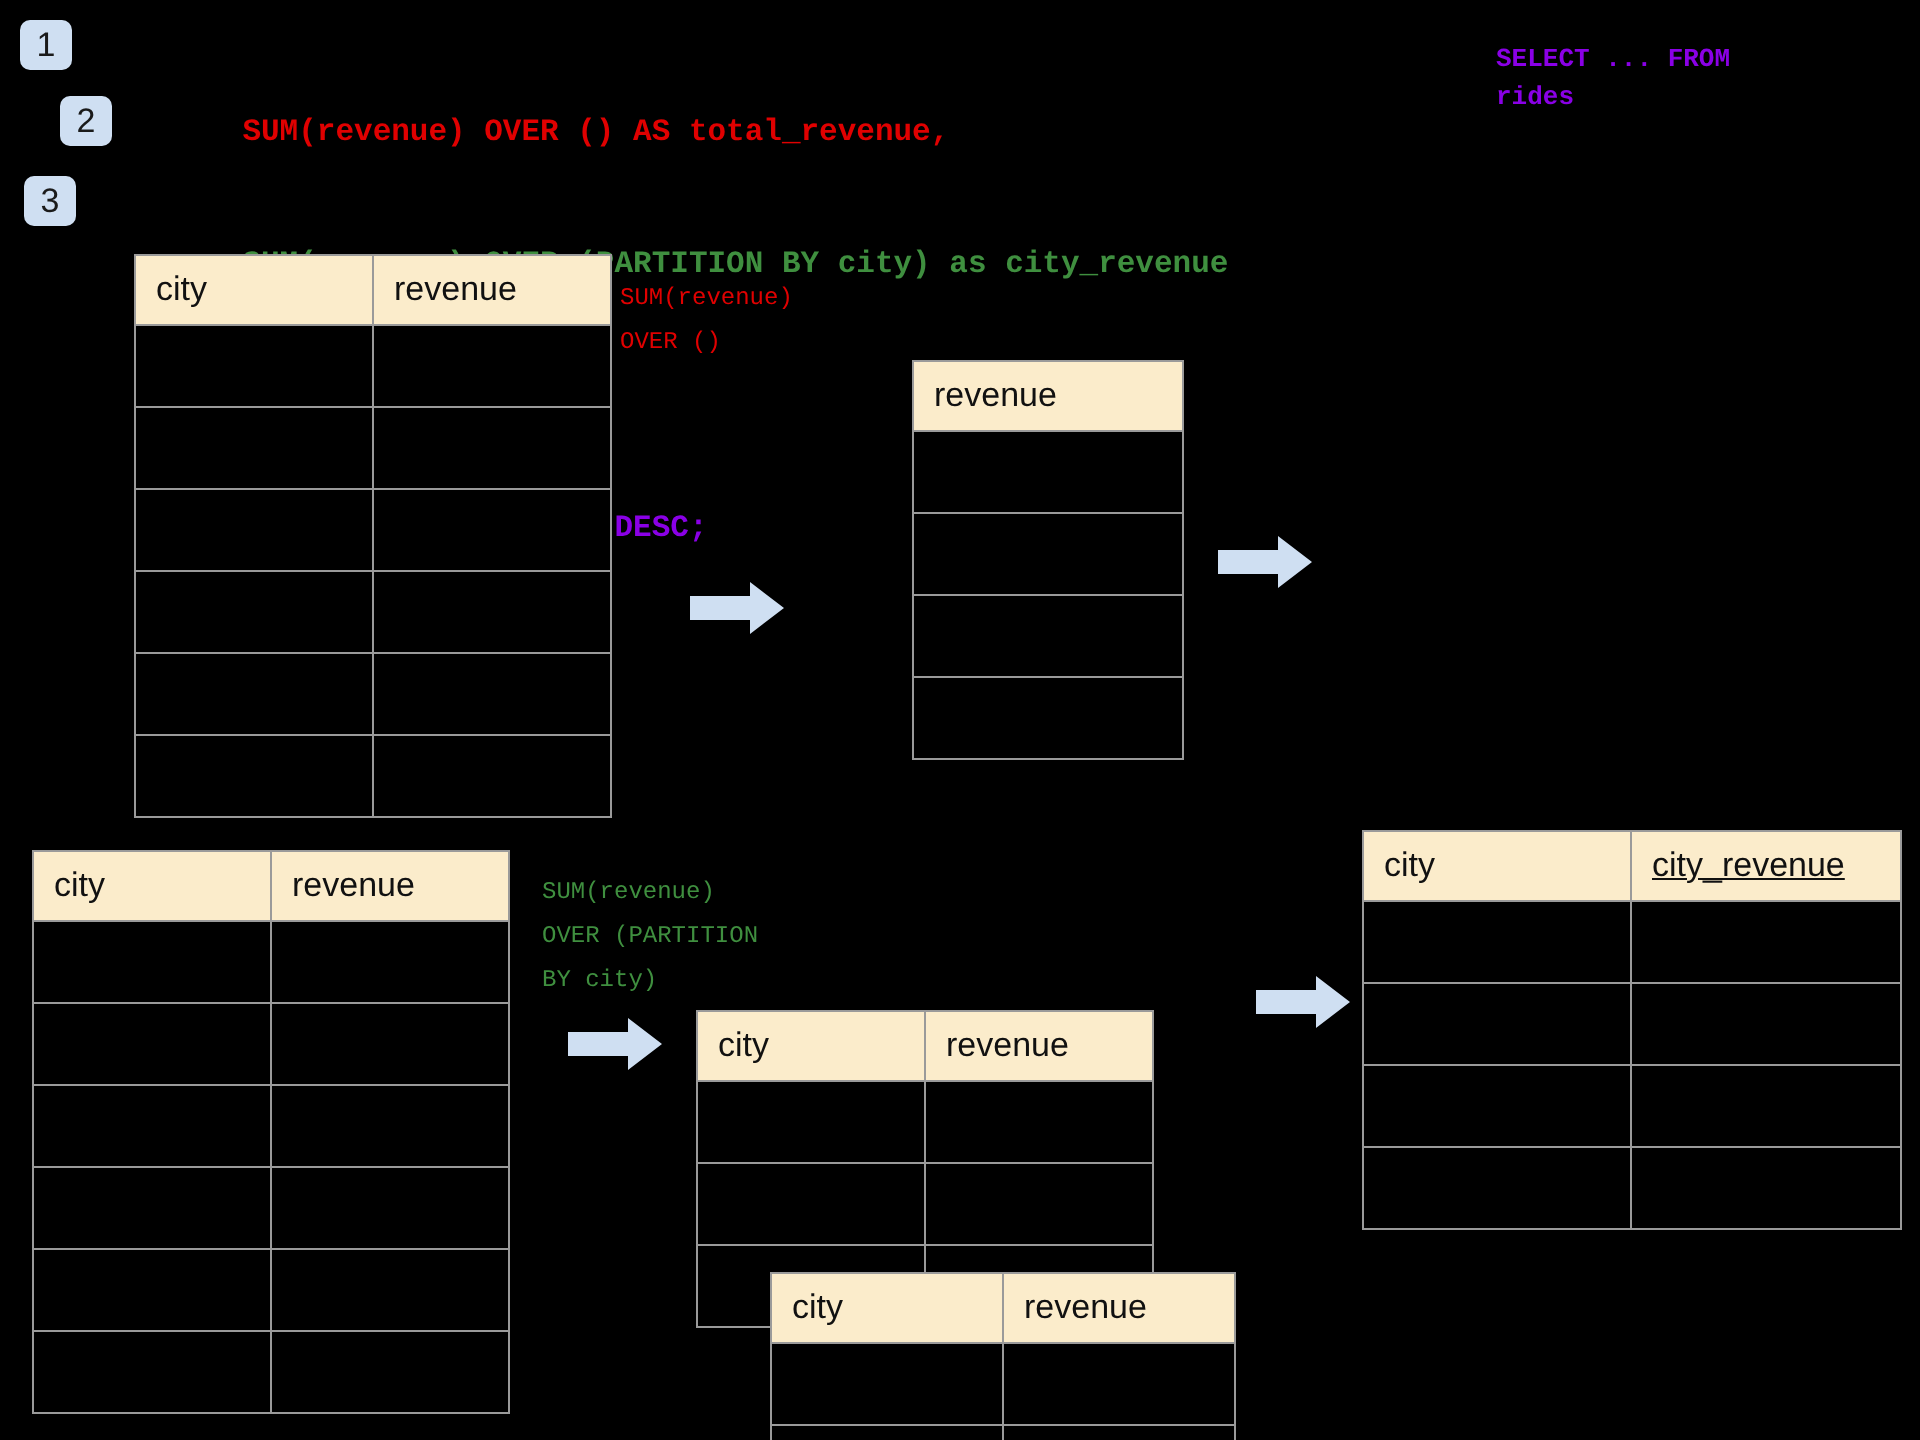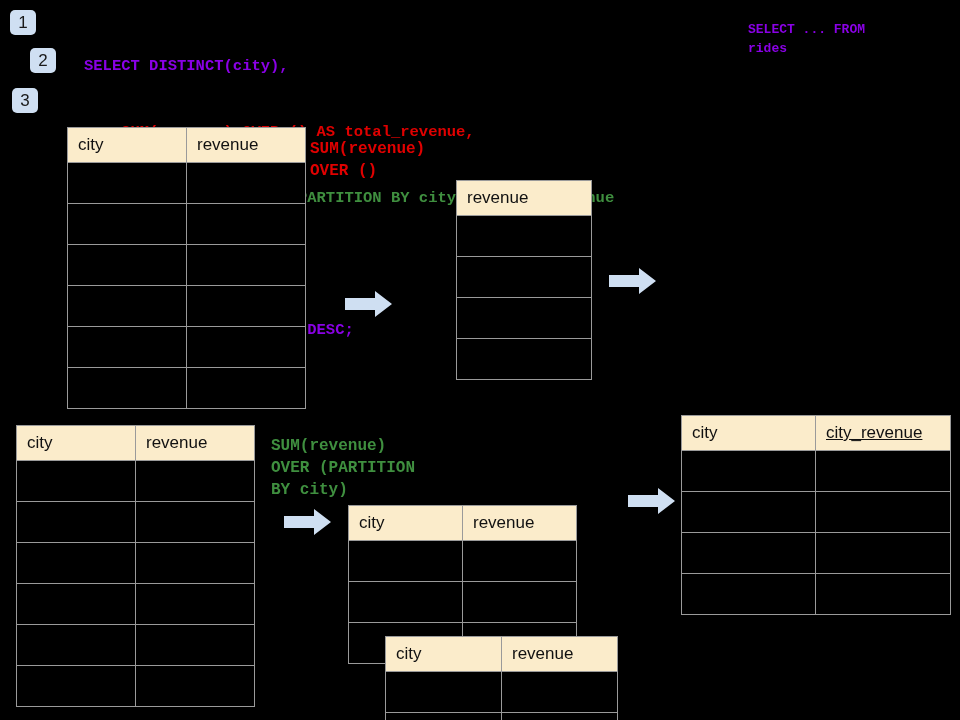--- a/index.html
+++ b/index.html
@@ -43,24 +43,24 @@
   .code-line { white-space: pre; }
 
   .c-purple { color: #8a00e6; }
   .c-red    { color: #e00000; }
   .c-green  { color: #3f8f3f; }
 
   
   .annot {
     position: absolute;
     font-family: "Liberation Mono", "DejaVu Sans Mono", monospace;
-    font-size: 16px;
+    font-size: 12px;
     line-height: 22px;
     white-space: pre;
-    font-weight: bold;
+    font-weight: normal;
   }
   .annot-sm {
     position: absolute;
     font-family: "Liberation Mono", "DejaVu Sans Mono", monospace;
     font-size: 13px;
     line-height: 19px;
     white-space: pre;
     font-weight: bold;
     color: #8a00e6;
   }
@@ -102,21 +102,20 @@
 </head>
 <body>
 
 <div id="canvas">
 
   <div class="badge" style="left:10px; top:10px;">1</div>
   <div class="badge" style="left:30px; top:48px;">2</div>
   <div class="badge" style="left:12px; top:88px;">3</div>
 
   <div class="code" style="left:84px; top:11px;">
-    <div class="code-line c-purple">SELECT DISTINCT(city),</div>
     <div class="code-line c-red">    SUM(revenue) OVER () AS total_revenue,</div>
     <div class="code-line c-green">    SUM(revenue) OVER (PARTITION BY city) as city_revenue</div>
     <div class="code-line c-purple">  FROM rides</div>
     <div class="code-line c-purple">  ORDER by city_revenue DESC;</div>
   </div>
 
   <div class="annot-sm" style="left:748px; top:20px;">SELECT ... FROM
 rides</div>
 
   <div class="annot c-red" style="left:310px; top:138px;">SUM(revenue)

